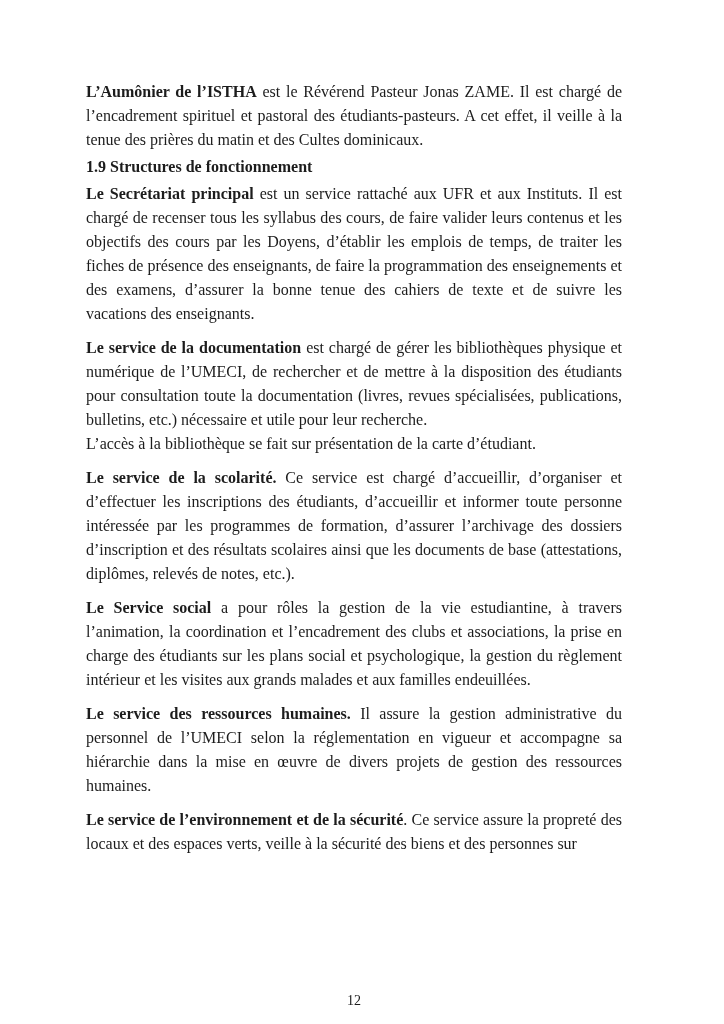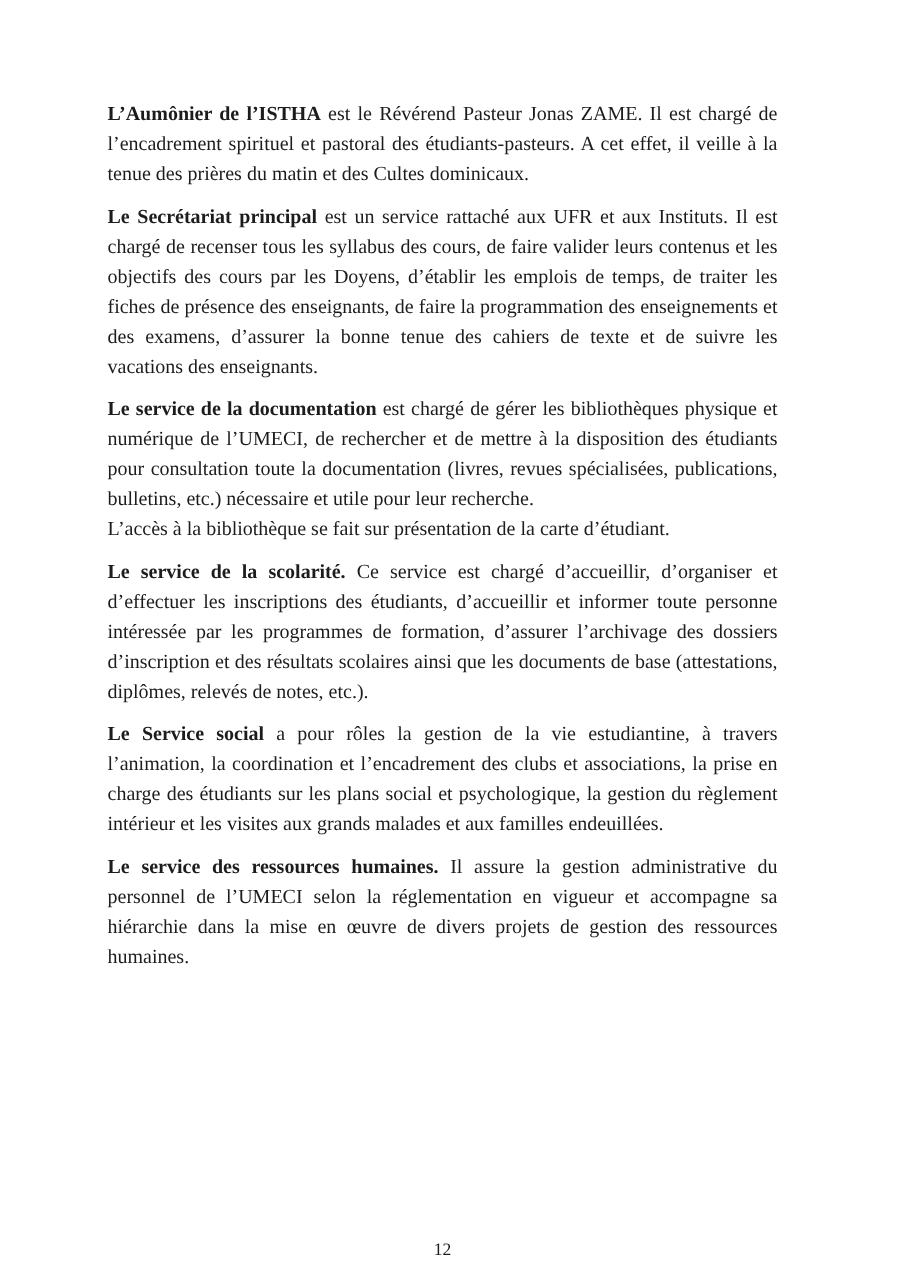--- a/index.html
+++ b/index.html
@@ -42,20 +42,22 @@
     line-height: 18px;
     color: #1c1c1c;
   }
 </style>
 </head>
 <body>
 
 <div class="page">
   <div>
       <p class="para"><span class="b">L’Aumônier de l’ISTHA</span><span> est le Révérend Pasteur Jonas ZAME. Il est chargé de l’encadrement spirituel et pastoral des étudiants-pasteurs. A cet effet, il veille à la tenue des prières du matin et des Cultes dominicaux.</span></p>
+      <p class="heading"><span class="b">1.9 Structures de fonctionnement</span></p>
       <p class="para"><span class="b">Le Secrétariat principal</span><span> est un service rattaché aux UFR et aux Instituts. Il est chargé de recenser tous les syllabus des cours, de faire valider leurs contenus et les objectifs des cours par les Doyens, d’établir les emplois de temps, de traiter les fiches de présence des enseignants, de faire la programmation des enseignements et des examens, d’assurer la bonne tenue des cahiers de texte et de suivre les vacations des enseignants.</span></p>
       <p class="para"><span class="b">Le service de la documentation</span><span> est chargé de gérer les bibliothèques physique et numérique de l’UMECI, de rechercher et de mettre à la disposition des étudiants pour consultation toute la documentation (livres, revues spécialisées, publications, bulletins, </span><span class="i">etc</span><span>.) nécessaire et utile pour leur recherche.</span><br><span>L’accès à la bibliothèque se fait sur présentation de la carte d’étudiant.</span></p>
       <p class="para"><span class="b">Le service de la scolarité.</span><span> Ce service est chargé d’accueillir, d’organiser et d’effectuer les inscriptions des étudiants, d’accueillir et informer toute personne intéressée par les programmes de formation, d’assurer l’archivage des dossiers d’inscription et des résultats scolaires ainsi que les documents de base (attestations, diplômes, relevés de notes, </span><span class="i">etc</span><span>.).</span></p>
       <p class="para"><span class="b">Le Service social</span><span> a pour rôles la gestion de la vie estudiantine, à travers l’animation, la coordination et l’encadrement des clubs et associations, la prise en charge des étudiants sur les plans social et psychologique, la gestion du règlement intérieur et les visites aux grands malades et aux familles endeuillées.</span></p>
       <p class="para"><span class="b">Le service des ressources humaines.</span><span> Il assure la gestion administrative du personnel de l’UMECI selon la réglementation en vigueur et accompagne sa hiérarchie dans la mise en œuvre de divers projets de gestion des ressources humaines.</span></p>
+      <p class="para"><span class="b">Le service de l’environnement et de la sécurité</span><span>. Ce service assure la propreté des locaux et des espaces verts, veille à la sécurité des biens et des personnes sur</span></p>
     </div>
   <div class="footer">12</div>
 </div>
 
 </body></html>

